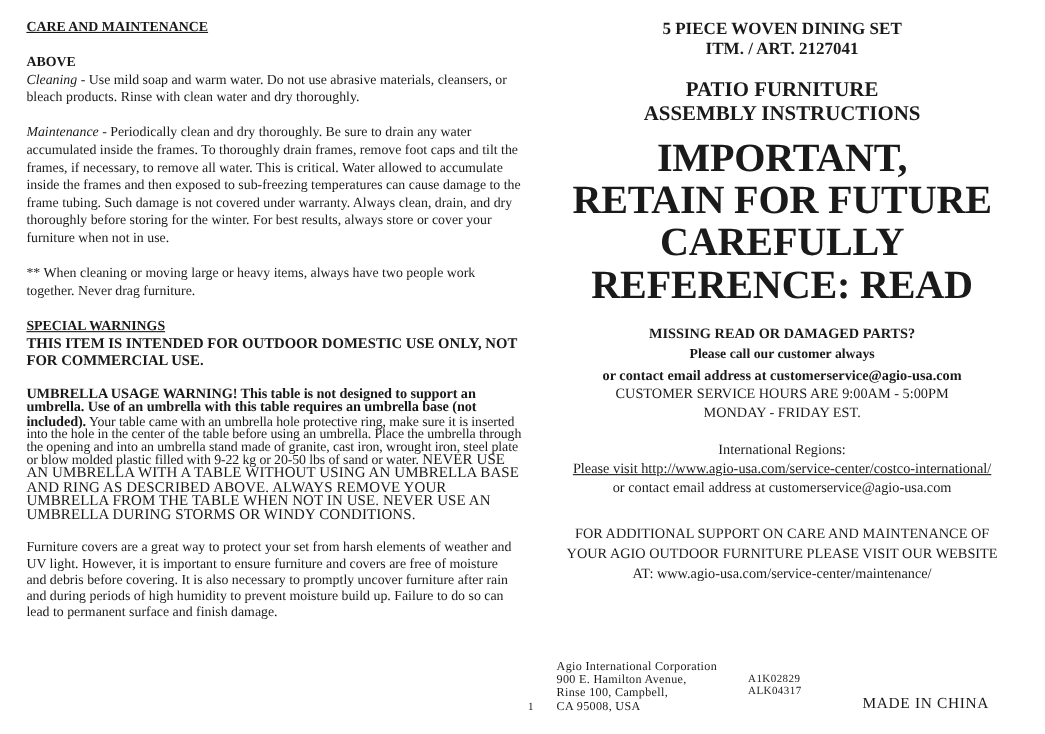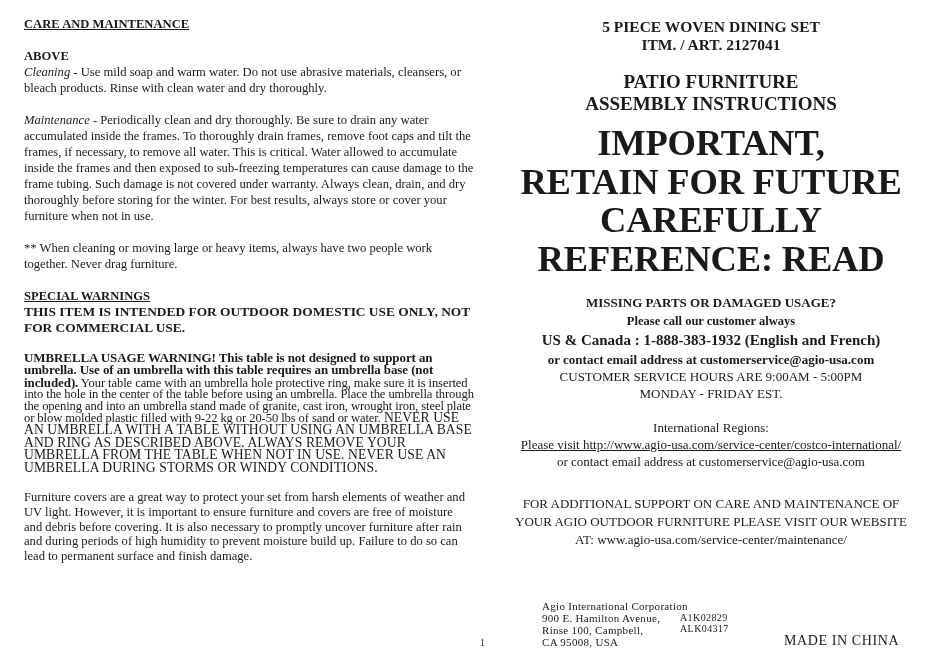--- a/index.html
+++ b/index.html
@@ -30,21 +30,21 @@
   .r-important { font-weight: bold; font-size: 36.5px; line-height: 38.5px; margin: 9px 0 0 0; letter-spacing: -0.2px; }
   .r-missing { font-weight: bold; font-size: 13px; line-height: 16px; margin: 17px 0 0 0; }
   .r-call { font-weight: bold; font-size: 12.5px; line-height: 17px; margin: 2px 0 0 0; }
   .r-phone { font-weight: bold; font-size: 15px; line-height: 17px; margin: 2px 0 0 0; }
   .r-contact { font-weight: bold; font-size: 13px; line-height: 17px; margin: 2px 0 0 0; }
   .r-hours { font-size: 13px; line-height: 17px; margin: 0; }
   .r-intl { font-size: 13px; line-height: 17px; margin: 0; }
   .r-support { font-size: 13px; line-height: 18px; margin: 0; }
 
   .footer-page { position: absolute; left: 480px; top: 637px; font-size: 10px; }
-  .footer-addr { position: absolute; left: 506px; top: 600px; font-size: 11px; line-height: 12px; letter-spacing: 0.3px; margin-left: 36px; }
+  .footer-addr { position: absolute; left: 506px; top: 600px; font-size: 11px; line-height: 12px; letter-spacing: 0.3px; }
   .footer-codes { position: absolute; left: 680px; top: 612px; font-size: 10px; line-height: 11px; letter-spacing: 0.4px; }
   .footer-made { position: absolute; left: 784px; top: 633px; font-size: 14px; letter-spacing: 0.6px; }
   .footer-addr div, .footer-codes div { white-space: nowrap; }
 </style>
 </head>
 <body>
 
 <div class="left">
   <p class="heading-u">CARE AND MAINTENANCE</p>
   <div class="gap"></div>
@@ -67,23 +67,22 @@
   <p class="r-title1">5 PIECE WOVEN DINING SET</p>
   <p class="r-title1">ITM. / ART. 2127041</p>
   <p class="r-title2">PATIO FURNITURE</p>
   <p class="r-title2" style="margin-top:0">ASSEMBLY INSTRUCTIONS</p>
   <div class="r-important">
     <div>IMPORTANT,</div>
     <div>RETAIN FOR FUTURE</div>
     <div>CAREFULLY</div>
     <div>REFERENCE: READ</div>
   </div>
-  <p class="r-missing">MISSING PARTS OR DAMAGED USAGE?</p>
+  <p class="r-missing">MISSING READ OR DAMAGED PARTS?</p>
   <p class="r-call">Please call our customer always</p>
-  <p class="r-phone">US &amp; Canada : 1-888-383-1932 (English and French)</p>
   <p class="r-contact">or contact email address at customerservice@agio-usa.com</p>
   <p class="r-hours">CUSTOMER SERVICE HOURS ARE 9:00AM - 5:00PM</p>
   <p class="r-hours">MONDAY - FRIDAY EST.</p>
   <p class="r-intl" style="margin-top:17px">International Regions:</p>
   <p class="r-intl" style="white-space:nowrap; margin-left:-10px; margin-right:-10px;text-decoration:underline;">Please visit http://www.agio-usa.com/service-center/costco-international/</p>
   <p class="r-intl">or  contact email address at customerservice@agio-usa.com</p>
   <p class="r-support" style="margin-top:25px; white-space:nowrap;">FOR ADDITIONAL SUPPORT ON CARE AND MAINTENANCE OF</p>
   <p class="r-support" style="white-space:nowrap; margin-left:-10px; margin-right:-10px;">YOUR AGIO OUTDOOR FURNITURE PLEASE VISIT OUR WEBSITE</p>
   <p class="r-support">AT: www.agio-usa.com/service-center/maintenance/</p>
 </div>

